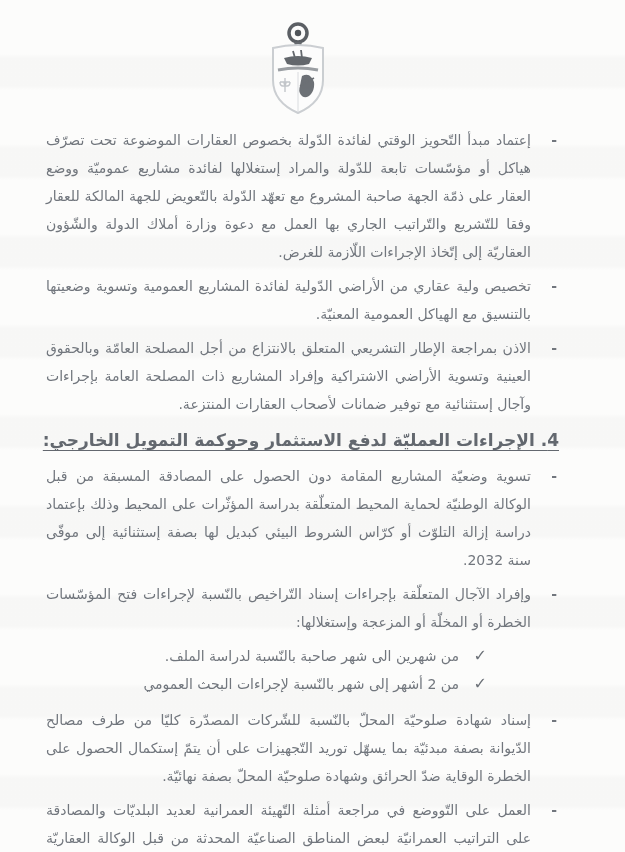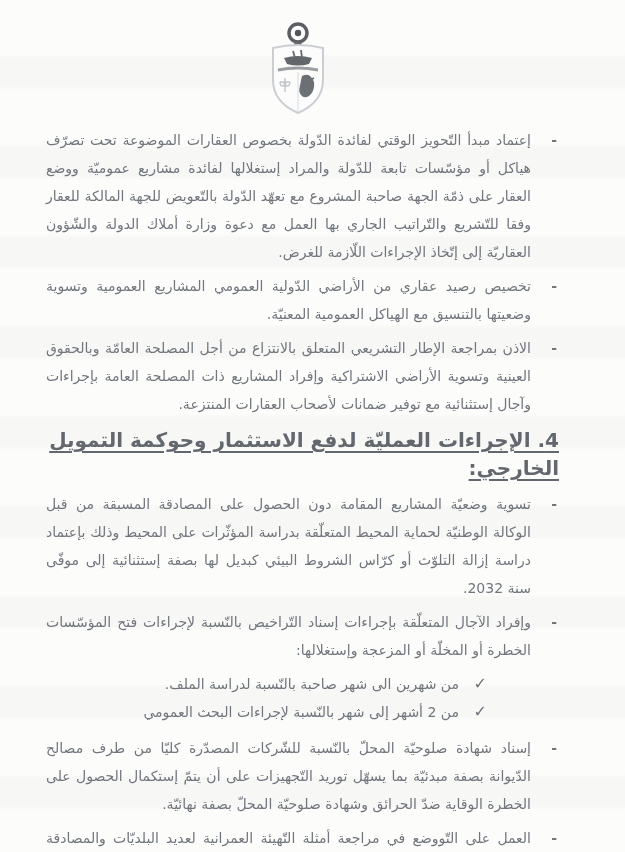--- a/index.html
+++ b/index.html
@@ -60,21 +60,21 @@
   .b-dash {
     position: absolute;
     right: 2px;
     top: 0;
     font-weight: bold;
     color: #71767d;
   }
   .b-text { margin: 4px; }
   .sec-heading {
     margin: 8px 0 8px 0;
-    font-size: 20px;
+    font-size: 17px;
     font-weight: bold;
     color: #63686f;
     text-decoration: underline;
     text-underline-offset: 4px;
     text-align: right;
   }
   .checklist {
     padding-right: 72px;
     margin: 0 0 8px 0;
   }
@@ -124,21 +124,21 @@
 
   <main class="content">
 
     <div>
       <div class="b-item">
         <span class="b-dash">-</span>
         <p class="b-text">إعتماد مبدأ التّحويز الوقتي لفائدة الدّولة بخصوص العقارات الموضوعة تحت تصرّف هياكل أو مؤسّسات تابعة للدّولة والمراد إستغلالها لفائدة مشاريع عموميّة ووضع العقار على ذمّة الجهة صاحبة المشروع مع تعهّد الدّولة بالتّعويض للجهة المالكة للعقار وفقا للتّشريع والتّراتيب الجاري بها العمل مع دعوة وزارة أملاك الدولة والشّؤون العقاريّة إلى إتّخاذ الإجراءات اللّازمة للغرض.</p>
       </div>
       <div class="b-item">
         <span class="b-dash">-</span>
-        <p class="b-text">تخصيص رصيد عقاري من الأراضي الدّولية العمومي المشاريع العمومية وتسوية وضعيتها بالتنسيق مع الهياكل العمومية المعنيّة.</p>
+        <p class="b-text">تخصيص ولية عقاري من الأراضي الدّولية لفائدة المشاريع العمومية وتسوية وضعيتها بالتنسيق مع الهياكل العمومية المعنيّة.</p>
       </div>
       <div class="b-item">
         <span class="b-dash">-</span>
         <p class="b-text">الاذن بمراجعة الإطار التشريعي المتعلق بالانتزاع من أجل المصلحة العامّة وبالحقوق العينية وتسوية الأراضي الاشتراكية وإفراد المشاريع ذات المصلحة العامة بإجراءات وآجال إستثنائية مع توفير ضمانات لأصحاب العقارات المنتزعة.</p>
       </div>
     </div>
 
     <h2 class="sec-heading">4. الإجراءات العمليّة لدفع الاستثمار وحوكمة التمويل الخارجي:</h2>
 
     <div>

